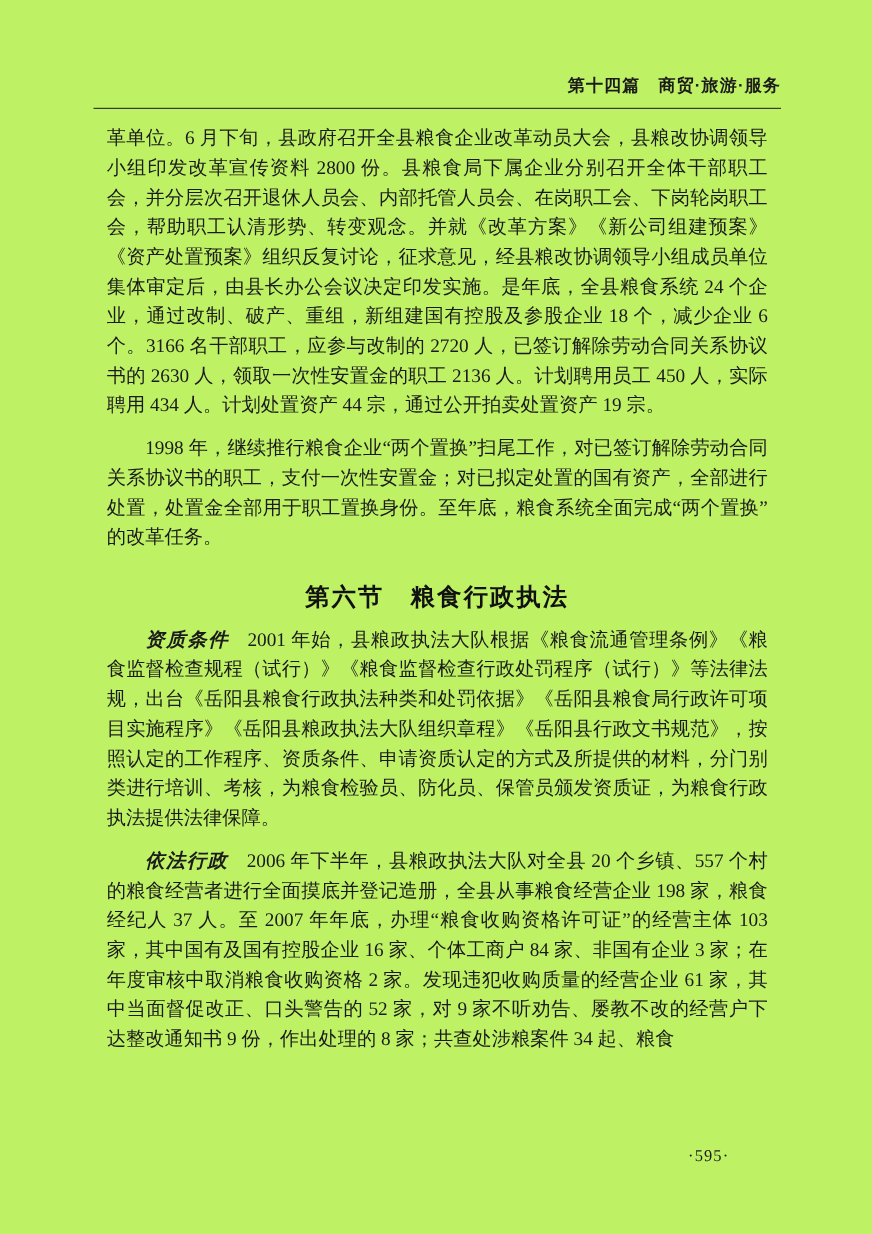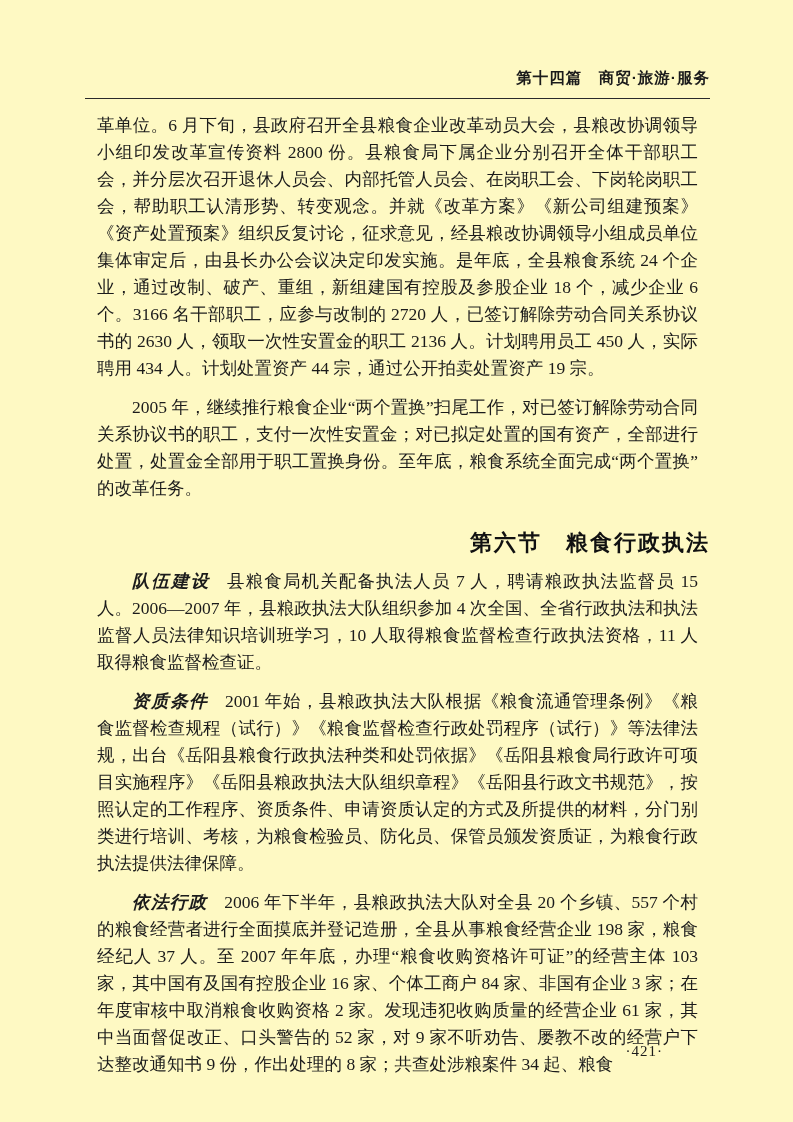--- a/index.html
+++ b/index.html
@@ -1,20 +1,20 @@
 <!DOCTYPE html>
 <html lang="zh"><head>
 <meta charset="utf-8">
 <style>
   html, body { margin: 0; padding: 0; background: #ffffff; }
   .page {
     position: relative;
     width: 793px;
     height: 1122px;
-    background: #fef9c3;
+    background: #bef264;
     box-sizing: border-box;
     padding: 68px 83px 0 85px;
     font-family: "Liberation Serif", "DejaVu Serif", serif;
     color: #1b1b1b;
     overflow: hidden;
   }
   .running-head-row {
     display: flex;
     justify-content: flex-end;
     align-items: baseline;
@@ -43,21 +43,21 @@
     font-weight: bold;
     font-style: italic;
     margin-right: 0.95em;
     letter-spacing: 1px;
   }
   .section-title {
     font-family: "Liberation Sans", "DejaVu Sans", sans-serif;
     font-weight: bold;
     font-size: 22px;
     letter-spacing: 2px;
-    text-align: right;
+    text-align: center;
     margin: 27px 0 8px 0;
     color: #111111;
   }
   .page-number {
     position: absolute;
     right: 130px;
     bottom: 62px;
     font-size: 15px;
     letter-spacing: 1px;
     color: #1b1b1b;
@@ -70,29 +70,28 @@
 
   <div class="running-head-row">
     <span class="running-head">第十四篇　商贸·旅游·服务</span>
   </div>
   <hr class="header-rule">
 
   <div class="body-text">
 
     <p class="para">革单位。6 月下旬，县政府召开全县粮食企业改革动员大会，县粮改协调领导小组印发改革宣传资料 2800 份。县粮食局下属企业分别召开全体干部职工会，并分层次召开退休人员会、内部托管人员会、在岗职工会、下岗轮岗职工会，帮助职工认清形势、转变观念。并就《改革方案》《新公司组建预案》《资产处置预案》组织反复讨论，征求意见，经县粮改协调领导小组成员单位集体审定后，由县长办公会议决定印发实施。是年底，全县粮食系统 24 个企业，通过改制、破产、重组，新组建国有控股及参股企业 18 个，减少企业 6 个。3166 名干部职工，应参与改制的 2720 人，已签订解除劳动合同关系协议书的 2630 人，领取一次性安置金的职工 2136 人。计划聘用员工 450 人，实际聘用 434 人。计划处置资产 44 宗，通过公开拍卖处置资产 19 宗。</p>
 
-    <p class="para indent">2005 年，继续推行粮食企业“两个置换”扫尾工作，对已签订解除劳动合同关系协议书的职工，支付一次性安置金；对已拟定处置的国有资产，全部进行处置，处置金全部用于职工置换身份。至年底，粮食系统全面完成“两个置换”的改革任务。</p>
+    <p class="para indent">1998 年，继续推行粮食企业“两个置换”扫尾工作，对已签订解除劳动合同关系协议书的职工，支付一次性安置金；对已拟定处置的国有资产，全部进行处置，处置金全部用于职工置换身份。至年底，粮食系统全面完成“两个置换”的改革任务。</p>
 
     <h2 class="section-title">第六节　粮食行政执法</h2>
 
 
 
-    <p class="para indent"><b class="runin-label">队伍建设</b><span>县粮食局机关配备执法人员 7 人，聘请粮政执法监督员 15 人。2006—2007 年，县粮政执法大队组织参加 4 次全国、全省行政执法和执法监督人员法律知识培训班学习，10 人取得粮食监督检查行政执法资格，11 人取得粮食监督检查证。</span></p>
 
     <p class="para indent"><b class="runin-label">资质条件</b><span>2001 年始，县粮政执法大队根据《粮食流通管理条例》《粮食监督检查规程（试行）》《粮食监督检查行政处罚程序（试行）》等法律法规，出台《岳阳县粮食行政执法种类和处罚依据》《岳阳县粮食局行政许可项目实施程序》《岳阳县粮政执法大队组织章程》《岳阳县行政文书规范》，按照认定的工作程序、资质条件、申请资质认定的方式及所提供的材料，分门别类进行培训、考核，为粮食检验员、防化员、保管员颁发资质证，为粮食行政执法提供法律保障。</span></p>
 
     <p class="para indent"><b class="runin-label">依法行政</b><span>2006 年下半年，县粮政执法大队对全县 20 个乡镇、557 个村的粮食经营者进行全面摸底并登记造册，全县从事粮食经营企业 198 家，粮食经纪人 37 人。至 2007 年年底，办理“粮食收购资格许可证”的经营主体 103 家，其中国有及国有控股企业 16 家、个体工商户 84 家、非国有企业 3 家；在年度审核中取消粮食收购资格 2 家。发现违犯收购质量的经营企业 61 家，其中当面督促改正、口头警告的 52 家，对 9 家不听劝告、屡教不改的经营户下达整改通知书 9 份，作出处理的 8 家；共查处涉粮案件 34 起、粮食</span></p>
 
   </div>
 
-  <div class="page-number">·421·</div>
+  <div class="page-number">·595·</div>
 
 </div>
 
 </body></html>

